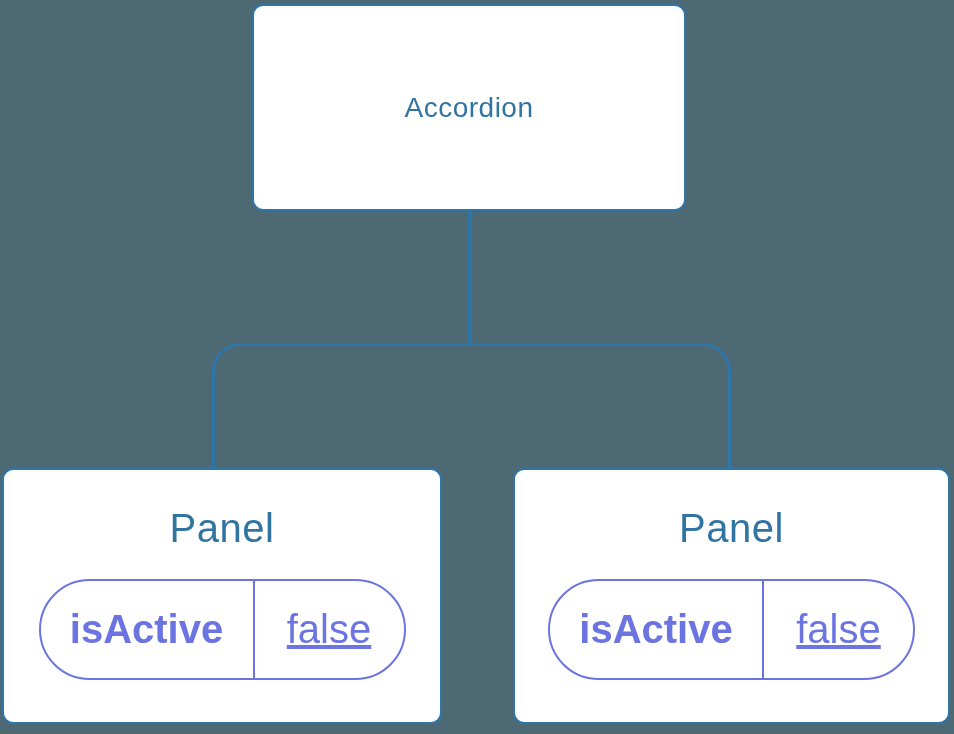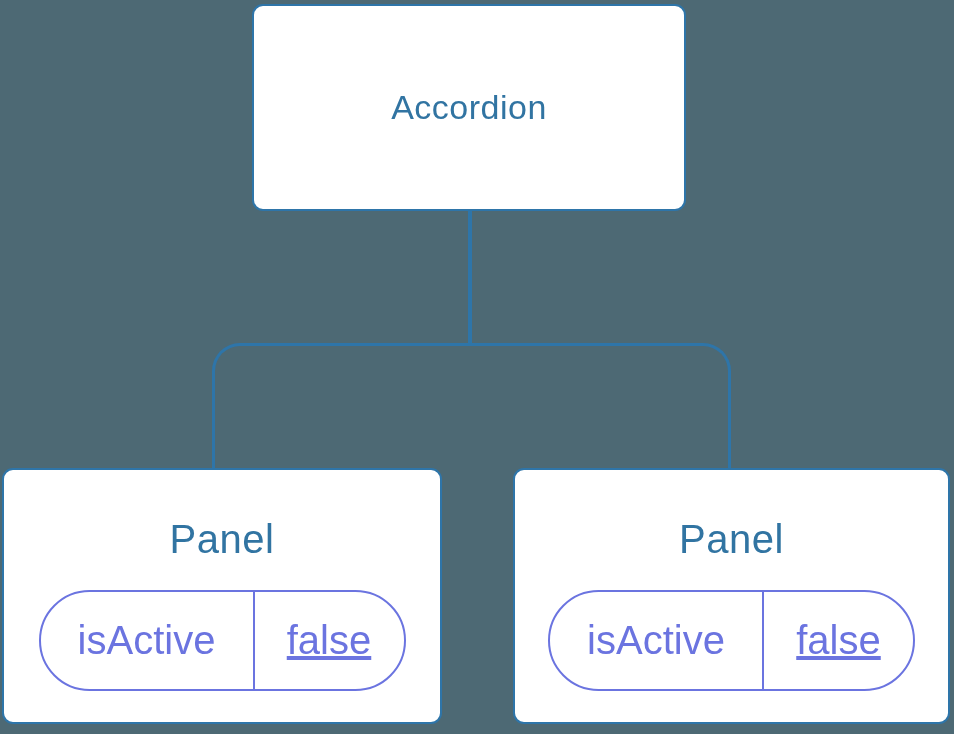--- a/index.html
+++ b/index.html
@@ -18,21 +18,21 @@
     border: 2.5px solid var(--line, #2e75a9);
     border-radius: 11px;
   }
   .root-node {
     left: 252px; top: 4px;
     width: 434px; height: 207px;
     display: flex; align-items: center; justify-content: center;
   }
   .node-label {
     color: var(--node_text, #3174a2);
-    font-size: 34px;
+    font-size: 28px;
     font-weight: 500;
     letter-spacing: 0.5px;
   }
   .connector-stem {
     position: absolute;
     left: 468px; top: 211px;
     width: 3.5px; height: 134px;
     background: var(--line, #2e75a9);
   }
   .connector-bracket {
@@ -42,21 +42,21 @@
     border: 3.5px solid var(--line, #2e75a9);
     border-bottom: none;
     border-radius: 28px 28px 0 0;
   }
   .panel {
     top: 468px;
     height: 256px;
     display: flex;
     flex-direction: column;
     align-items: center;
-    padding-top: 45px;
+    padding-top: 34px;
   }
   .panel-0 { left: 2px;   width: 440px; }
   .panel-1 { left: 513px; width: 437px; }
   .panel .node-label {
     font-size: 40px;
     height: 48px;
     line-height: 48px;
     margin-bottom: 27px;
   }
   .state-pill {
@@ -64,21 +64,21 @@
     border: 2px solid var(--pill, #6b74e0);
     border-radius: 51px;
     display: flex;
     color: var(--pill, #6b74e0);
     font-size: 40px;
     background: var(--node_bg, #ffffff);
   }
   .pill-key {
     flex: 0 0 214px;
     border-right: 2px solid var(--pill, #6b74e0);
-    display: flex; align-items: center; justify-content: center;
+    display: flex; align-items: center; justify-content: center; font-weight: bold;
   }
   .pill-value {
     flex: 1;
     display: flex; align-items: center; justify-content: center; text-decoration: underline;
   }
 </style>
 </head>
 <body>
 
 <div class="canvas">

